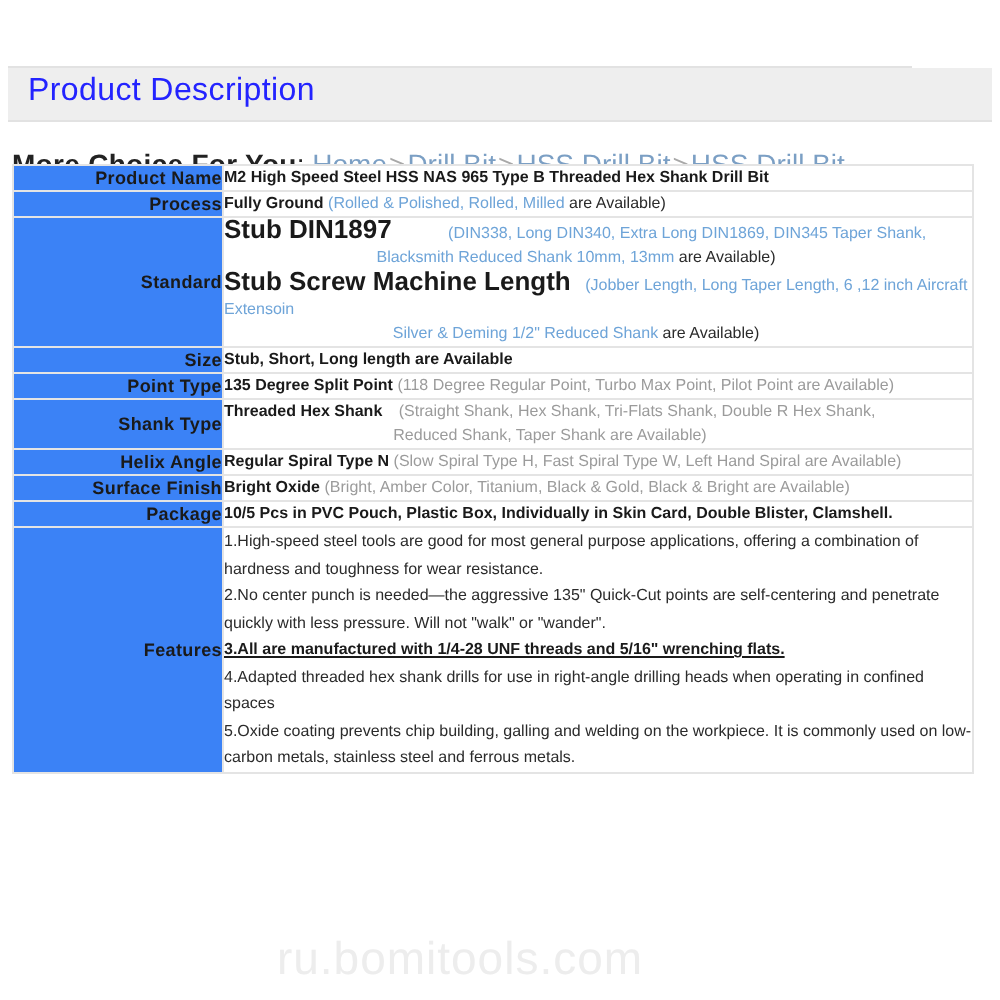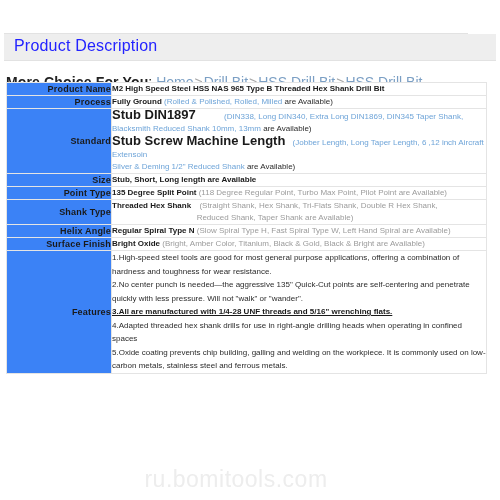--- a/index.html
+++ b/index.html
@@ -9,21 +9,20 @@
     height: 500px;
     background: #ffffff;
     font-family: "Liberation Sans", sans-serif;
     overflow: hidden;
   }
   #page {
     position: relative;
     width: 460px;
     height: 500px;
     background: #ffffff;
-    padding-left: 12px;
   }
   .top-rule {
     position: absolute;
     top: 33px;
     left: 4px;
     right: 4px;
     height: 1px;
     background: #e2e2e2;
   }
   .title-band {
@@ -117,20 +116,21 @@
   .std-head {
     font-weight: bold;
     color: #1a1a1a;
     font-size: 13px;
   }
   .std-opts {
     color: #6ea4d8;
   }
   .std-line2 {
     display: block;
+    text-align: center;
     padding-right: 22px;
   }
   .shank-line2 {
     display: block;
     text-align: center;
     padding-right: 48px;
   }
 
   td.features-cell {
     font-size: 8px;
@@ -257,20 +257,26 @@
 
 
       <tr>
         <td class="lbl">Surface Finish</td>
         <td class="val">
           <span class="v-main">Bright Oxide</span>
           <span class="v-opt-gray">(Bright, Amber Color, Titanium, Black &amp; Gold, Black &amp; Bright are Available)</span>
         </td>
       </tr>
 
+      <tr>
+        <td class="lbl">Package</td>
+        <td class="val">
+          <span class="v-main">10/5 Pcs in PVC Pouch, Plastic Box, Individually in Skin Card, Double Blister, Clamshell.</span>
+        </td>
+      </tr>
 
       <tr>
         <td class="lbl">Features</td>
         <td class="val features-cell">
           <span class="feat-item">1.High-speed steel tools are good for most general purpose applications, offering a combination of hardness   and toughness for wear resistance.</span>
           <span class="feat-item">2.No center punch is needed—the aggressive 135" Quick-Cut points are self-centering and penetrate quickly   with less pressure. Will not "walk" or "wander".</span>
           <span class="feat-item feat-strong">3.All are manufactured with 1/4-28 UNF threads and 5/16" wrenching flats.</span>
           <span class="feat-item">4.Adapted threaded hex shank drills for use in right-angle drilling heads when operating in confined spaces</span>
           <span class="feat-item">5.Oxide coating prevents chip building, galling and welding on the workpiece. It is commonly used on low-carbon metals, stainless steel and ferrous metals.</span>
         </td>

